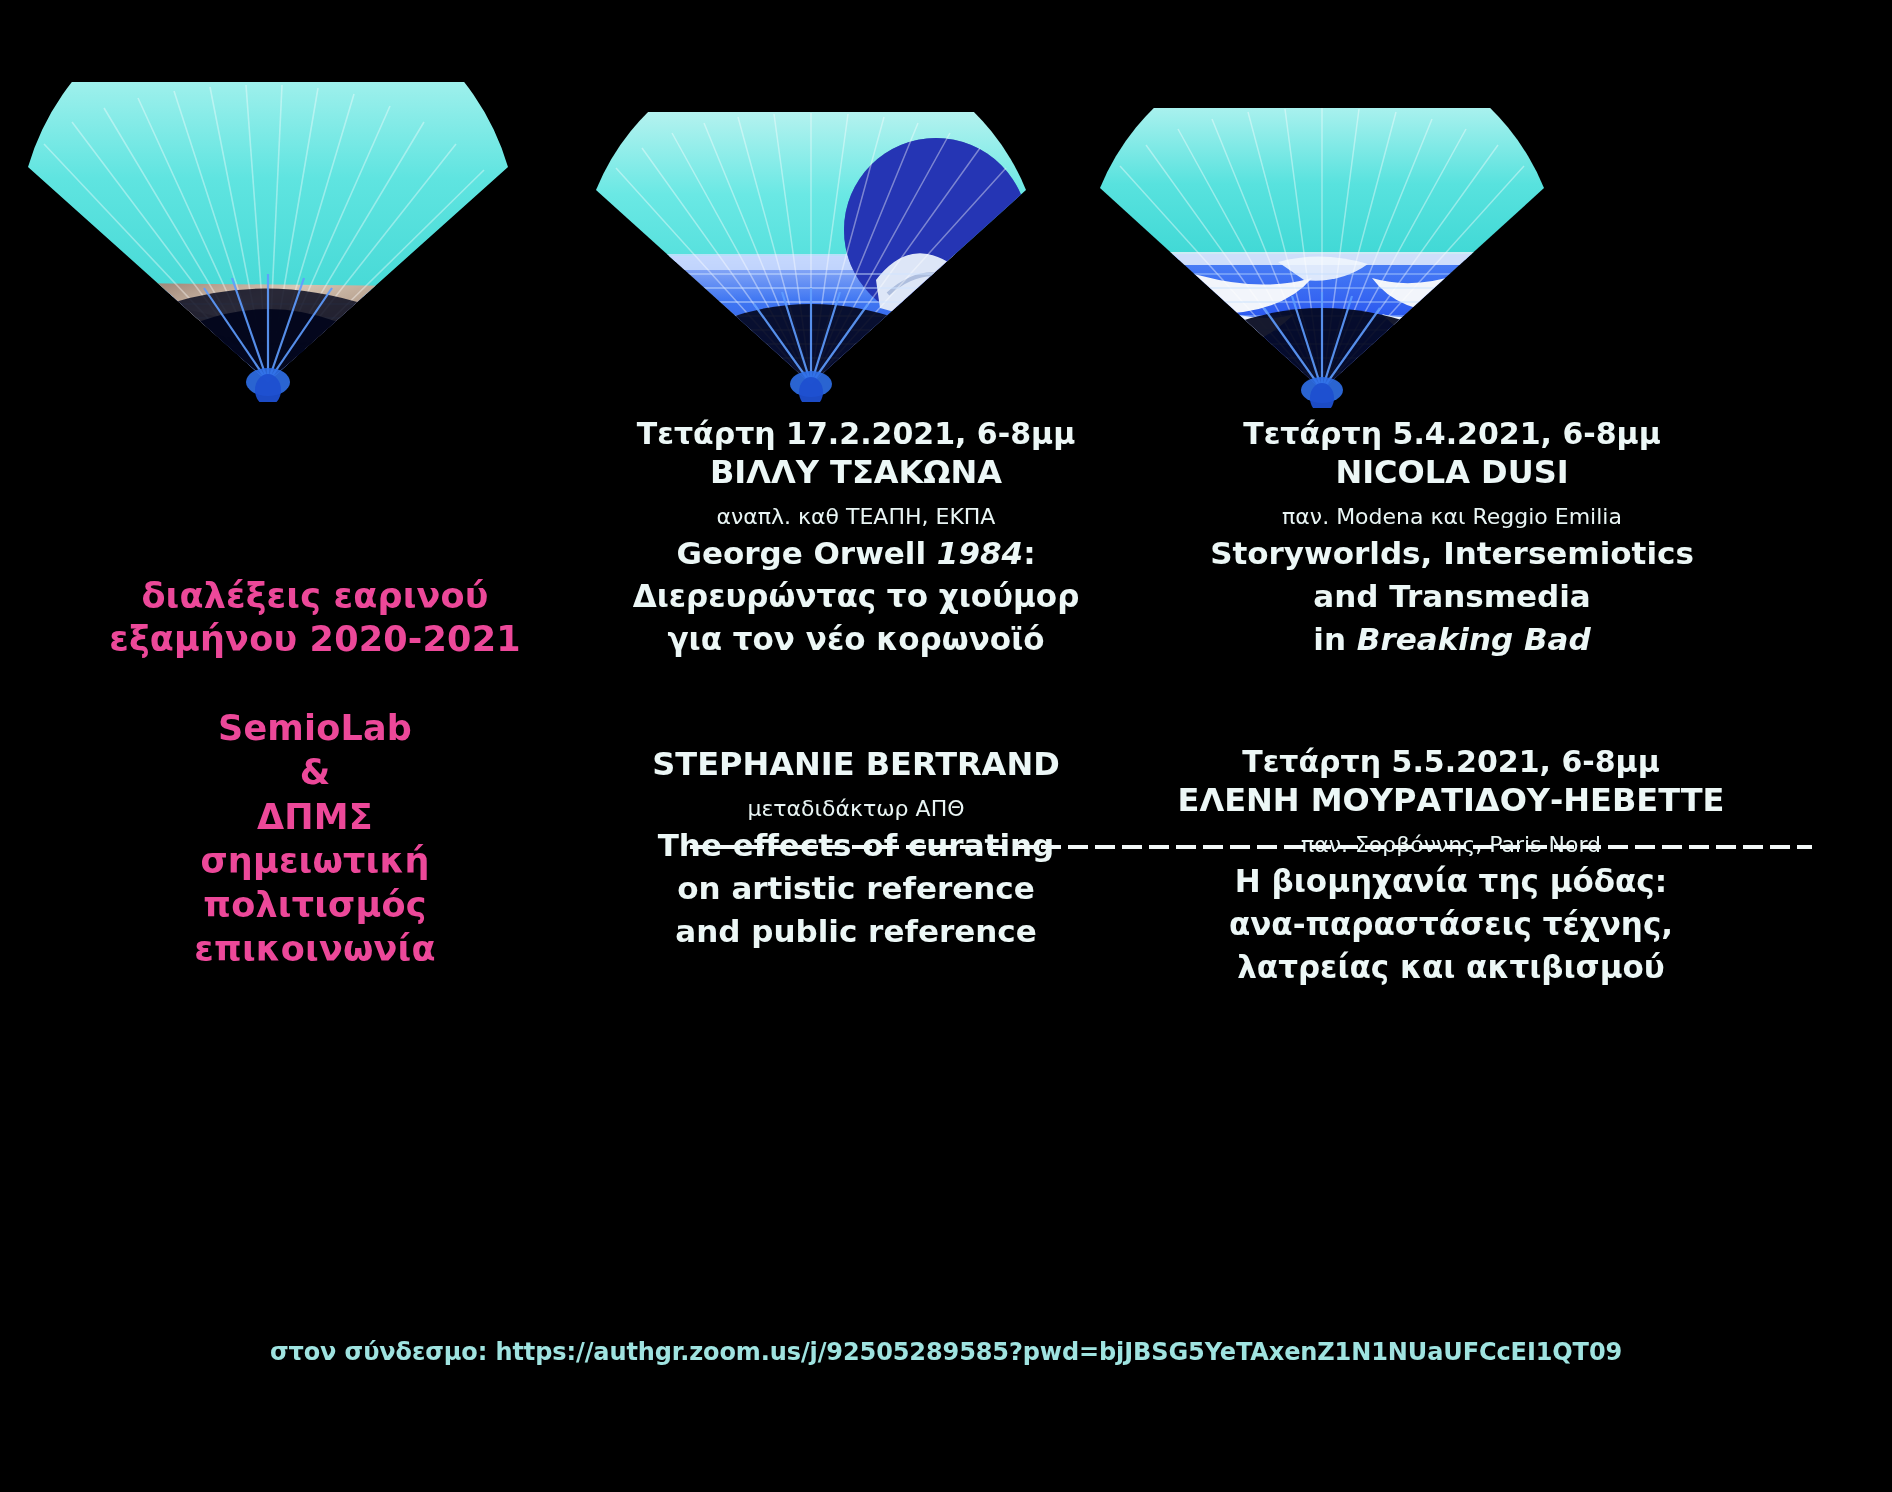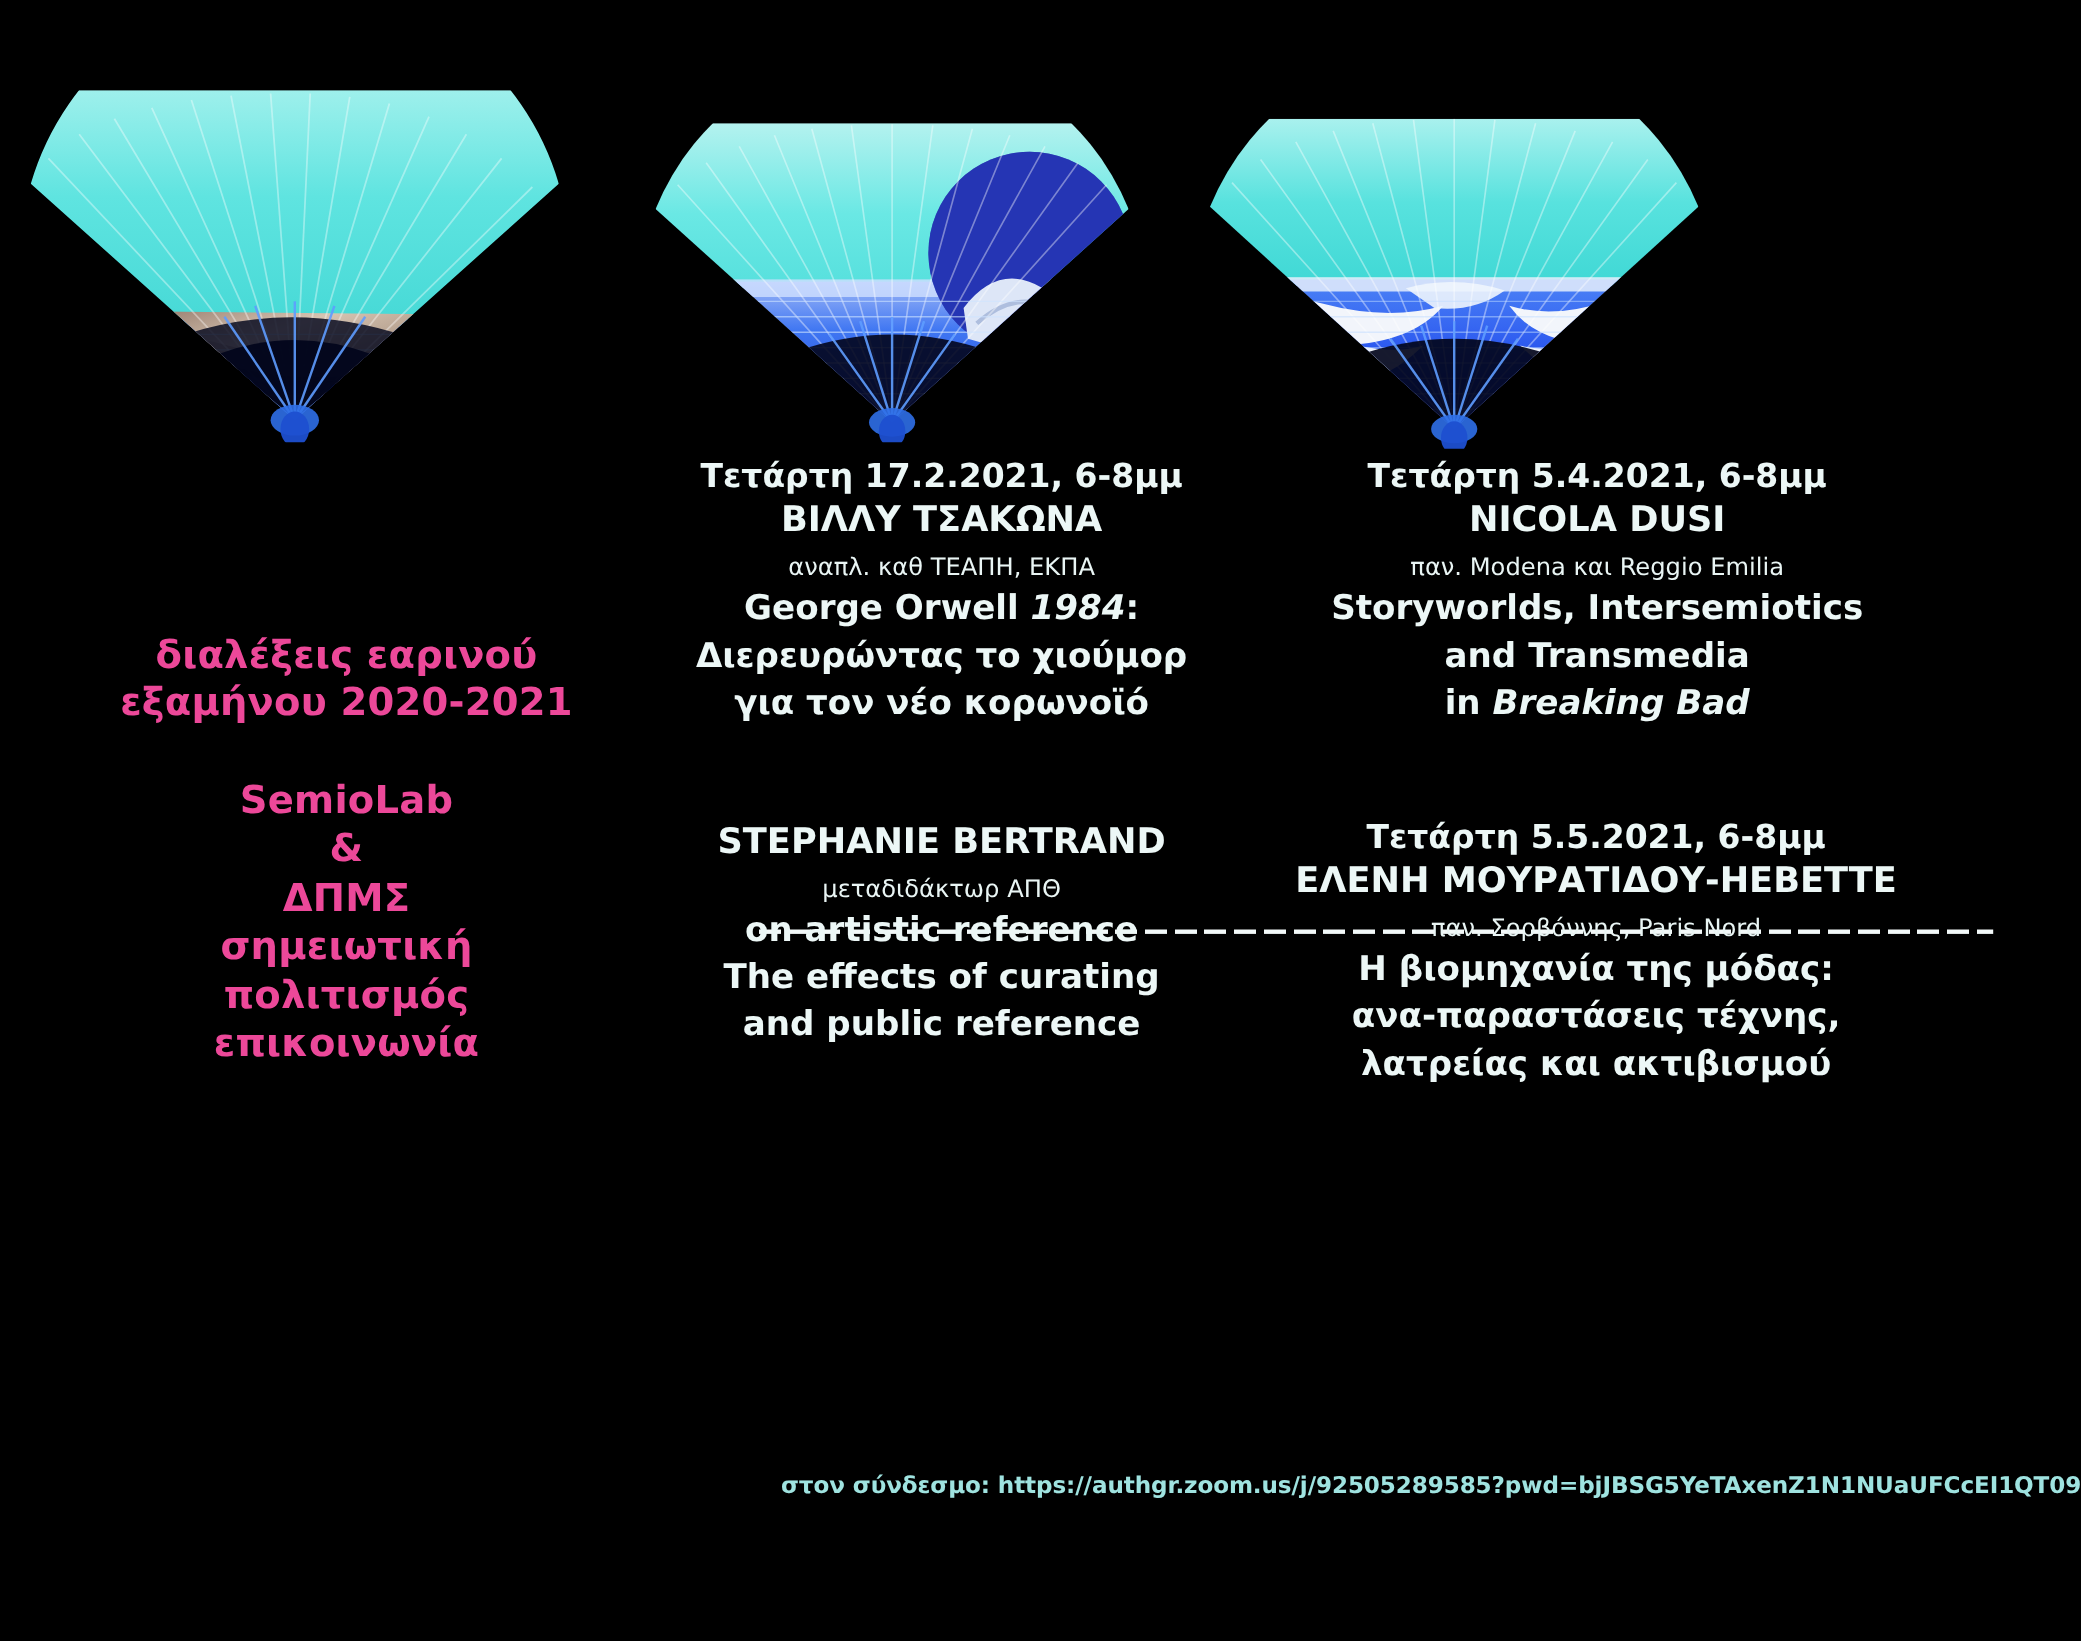--- a/index.html
+++ b/index.html
@@ -104,23 +104,23 @@
       #f2f8f8 0px, #f2f8f8 20px,
       #000000 20px, #000000 27px
     );
   }
 
   .zoomlink {
     position: absolute;
     left: 0;
     top: 1338px;
     width: 1892px;
-    text-align: right;
+    text-align: center;
     color: #9fe3e0;
-    font-size: 21px;
+    font-size: 24px;
     font-weight: bold;
     letter-spacing: -0.1px;
     white-space: nowrap;
   }
 </style>
 </head>
 <body>
 
 <div class="poster">
 
@@ -400,22 +400,22 @@
       <div><span>in </span><i>Breaking Bad</i></div>
     </div>
   </div>
 
   <div class="divider"></div>
 
   <div class="talk" id="talk-3">
     <div class="speaker">STEPHANIE BERTRAND</div>
     <div class="affil">μεταδιδάκτωρ ΑΠΘ</div>
     <div class="title">
+      <div>The effects of curating</div>
       <div>on artistic reference</div>
-      <div>The effects of curating</div>
       <div>and public reference</div>
     </div>
   </div>
 
   <div class="talk" id="talk-4">
     <div class="date">Τετάρτη 5.5.2021, 6-8μμ</div>
     <div class="speaker">ΕΛΕΝΗ ΜΟΥΡΑΤΙΔΟΥ-HEBETTE</div>
     <div class="affil">παν. Σορβόννης, Paris Nord</div>
     <div class="title">
       <div>Η βιομηχανία της μόδας:</div>

